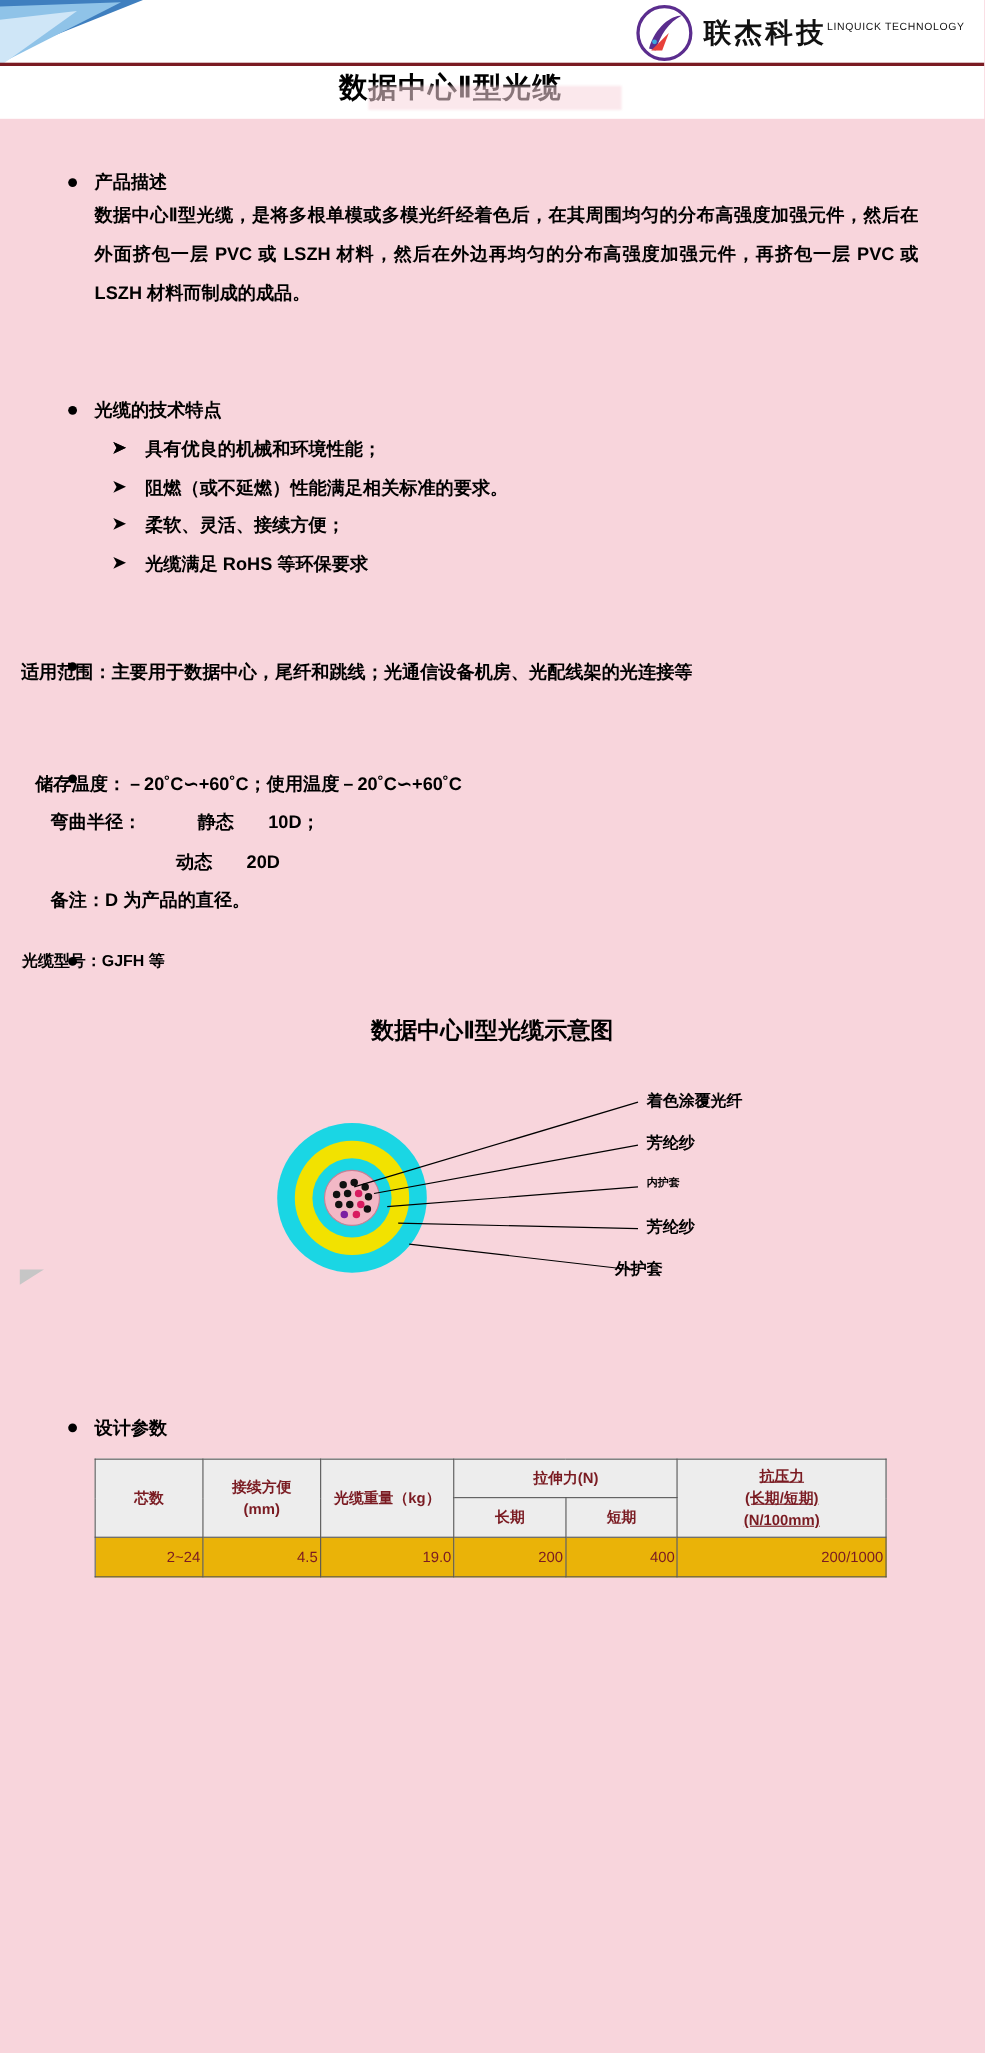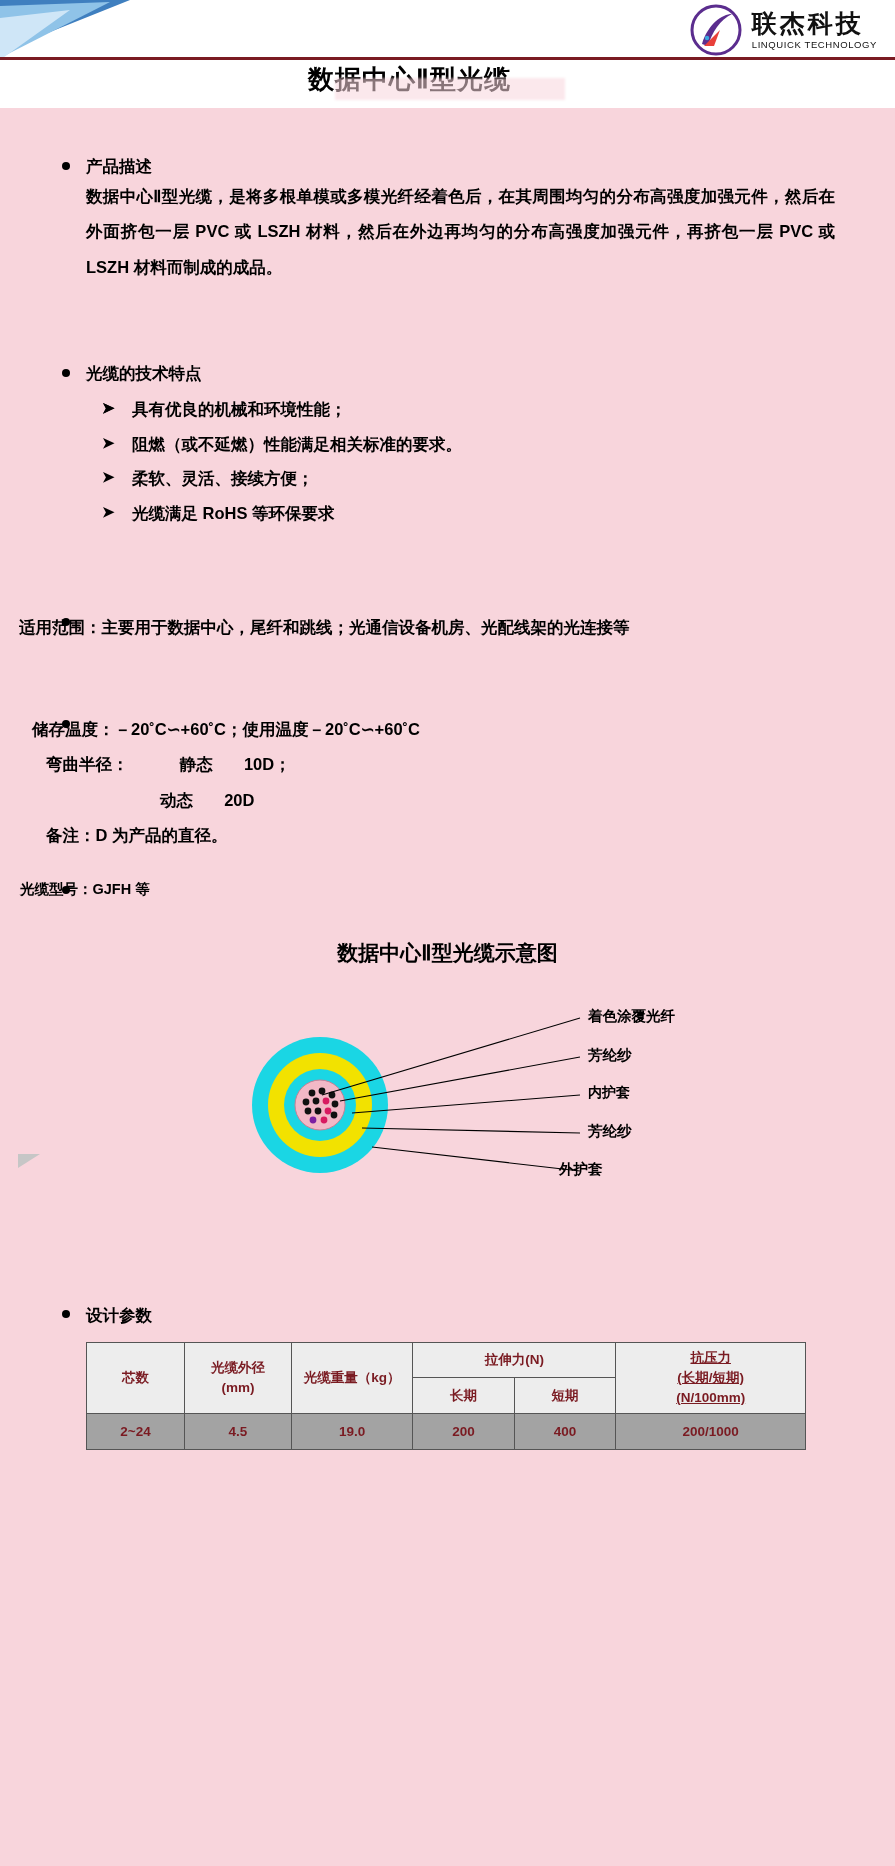--- a/index.html
+++ b/index.html
@@ -42,21 +42,20 @@
     align-items: center;
     gap: 10px;
   }
   .logo-mark {
     width: 52px;
     height: 52px;
     position: relative;
   }
   .logo-text {
     display: flex;
-    flex-direction: column;
     justify-content: center;
     line-height: 1.05;
   }
   .logo-cn {
     font-size: 25px;
     font-weight: bold;
     letter-spacing: 3px;
     color: #111;
   }
   .logo-en {
@@ -199,23 +198,24 @@
     vertical-align: middle;
     font-size: 13.5px;
     color: #7a1b22;
     font-weight: bold;
     padding: 5px 2px;
   }
   .params-table thead td {
     background: #ededed;
   }
   .params-table tbody td {
-    background: #a3a3a3;
-    font-weight: bold;
+    background: #eab308;
+    font-weight: normal;
     padding: 10px 2px;
+    text-align: right;
   }
   .th-sub { font-size: 13px; }
   .cell-multi { line-height: 1.5; }
 </style>
 </head>
 <body>
 
 <div class="header">
   <div class="header-swoosh">
     <svg width="140" height="62" viewBox="0 0 140 62">
@@ -272,21 +272,21 @@
         <span class="sub-arrow">➤</span>
         <span>柔软、灵活、接续方便；</span>
       </li>
       <li class="sub-item">
         <span class="sub-arrow">➤</span>
         <span>光缆满足 RoHS 等环保要求</span>
       </li>
     </ul>
   </div>
 
-  <div class="bullet-block" style="margin-top:80px;padding-left:19px;">
+  <div class="bullet-block" style="margin-top:64px;padding-left:19px;">
     <span class="bullet-dot"></span>
     <div class="b-para">适用范围：主要用于数据中心，尾纤和跳线；光通信设备机房、光配线架的光连接等</div>
   </div>
 
   <div class="bullet-block" style="margin-top:66px;padding-left:32px;">
     <span class="bullet-dot"></span>
     <div class="temp-lines">储存温度：－20˚C∽+60˚C；使用温度－20˚C∽+60˚C</div>
     <div class="temp-lines indent-1">
       <span>弯曲半径：</span>
       <span style="display:inline-block;width:42px;"></span>
@@ -338,37 +338,37 @@
 
       <line x1="322" y1="100" x2="580" y2="23" stroke="#000" stroke-width="1.1"></line>
       <line x1="340" y1="106" x2="580" y2="62" stroke="#000" stroke-width="1.1"></line>
       <line x1="352" y1="118" x2="580" y2="100" stroke="#000" stroke-width="1.1"></line>
       <line x1="362" y1="133" x2="580" y2="138" stroke="#000" stroke-width="1.1"></line>
       <line x1="372" y1="152" x2="580" y2="176" stroke="#000" stroke-width="1.1"></line>
     </svg>
 
     <div style="position:absolute;left:588px;top:12px;font-size:14.5px;font-weight:bold;">着色涂覆光纤</div>
     <div style="position:absolute;left:588px;top:51px;font-size:14.5px;font-weight:bold;">芳纶纱</div>
-    <div style="position:absolute;left:588px;top:89px;font-size:14px;font-weight:bold;">内护套</div>
+    <div style="position:absolute;left:588px;top:89px;font-size:10px;font-weight:bold;">内护套</div>
     <div style="position:absolute;left:588px;top:127px;font-size:14.5px;font-weight:bold;">芳纶纱</div>
     <div style="position:absolute;left:559px;top:165px;font-size:14.5px;font-weight:bold;">外护套</div>
   </div>
 
   <div class="bullet-block" style="margin-top:48px;">
     <span class="bullet-dot" style="top:7px;"></span>
     <div class="b-head">设计参数</div>
   </div>
 
   <table class="params-table" style="margin-top:14px;">
     <thead>
       <tr>
         <td rowspan="2" style="width:96px;">芯数</td>
         <td rowspan="2" style="width:105px;">
           <div class="cell-multi">
-            <div>光缆外径</div>
+            <div>接续方便</div>
             <div>(mm)</div>
           </div>
         </td>
         <td rowspan="2" style="width:120px;">光缆重量（kg）</td>
         <td colspan="2" style="width:200px;">拉伸力(N)</td>
         <td rowspan="2" style="width:190px;text-decoration:underline;">
           <div class="cell-multi">
             <div>抗压力</div>
             <div>(长期/短期)</div>
             <div>(N/100mm)</div>

